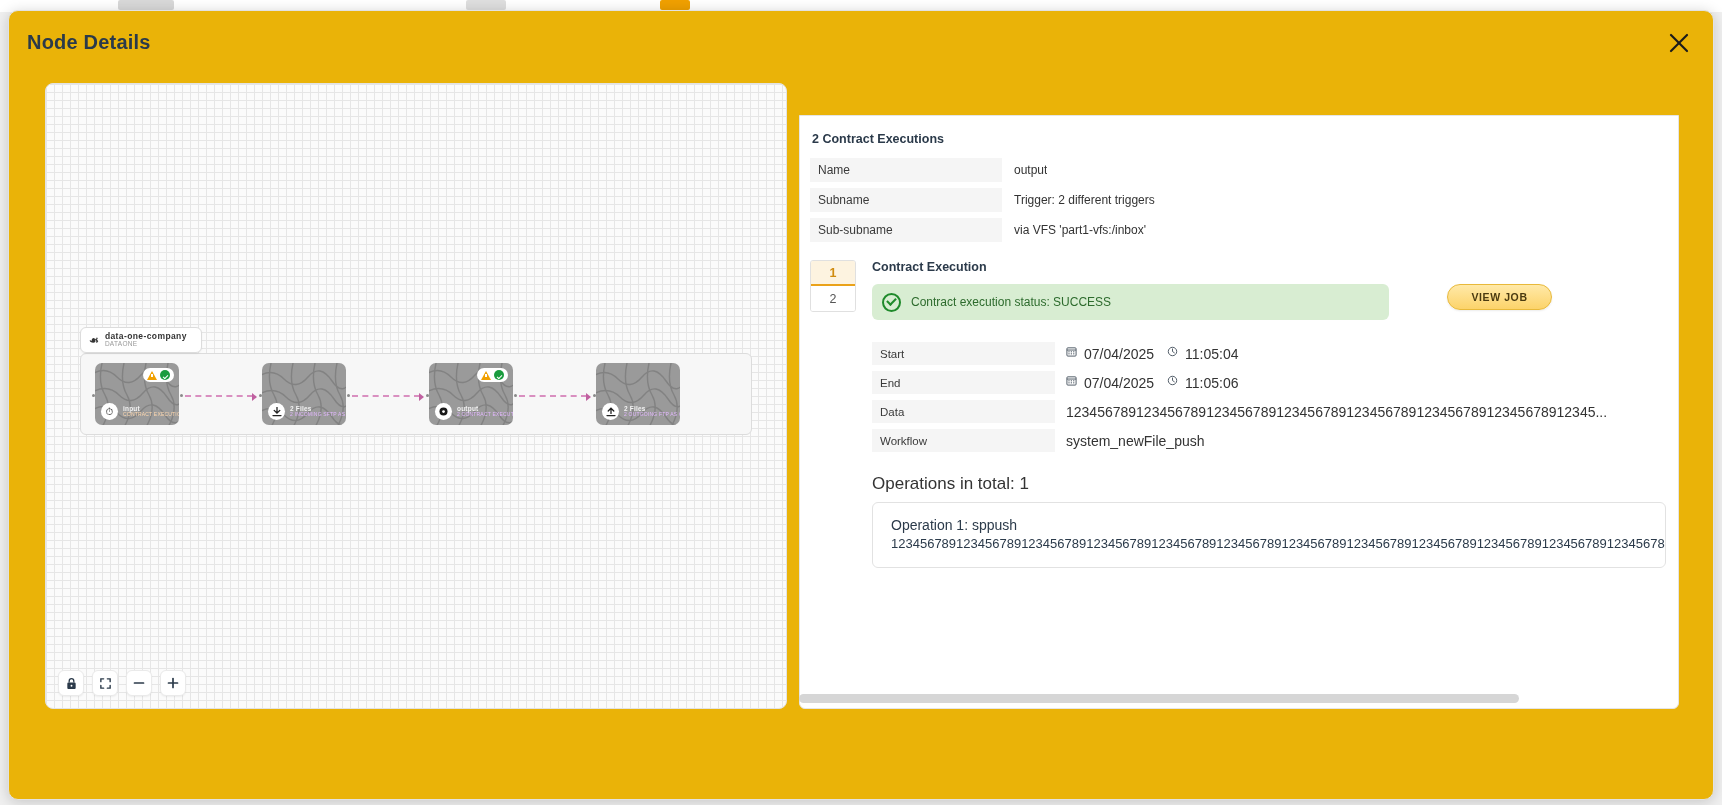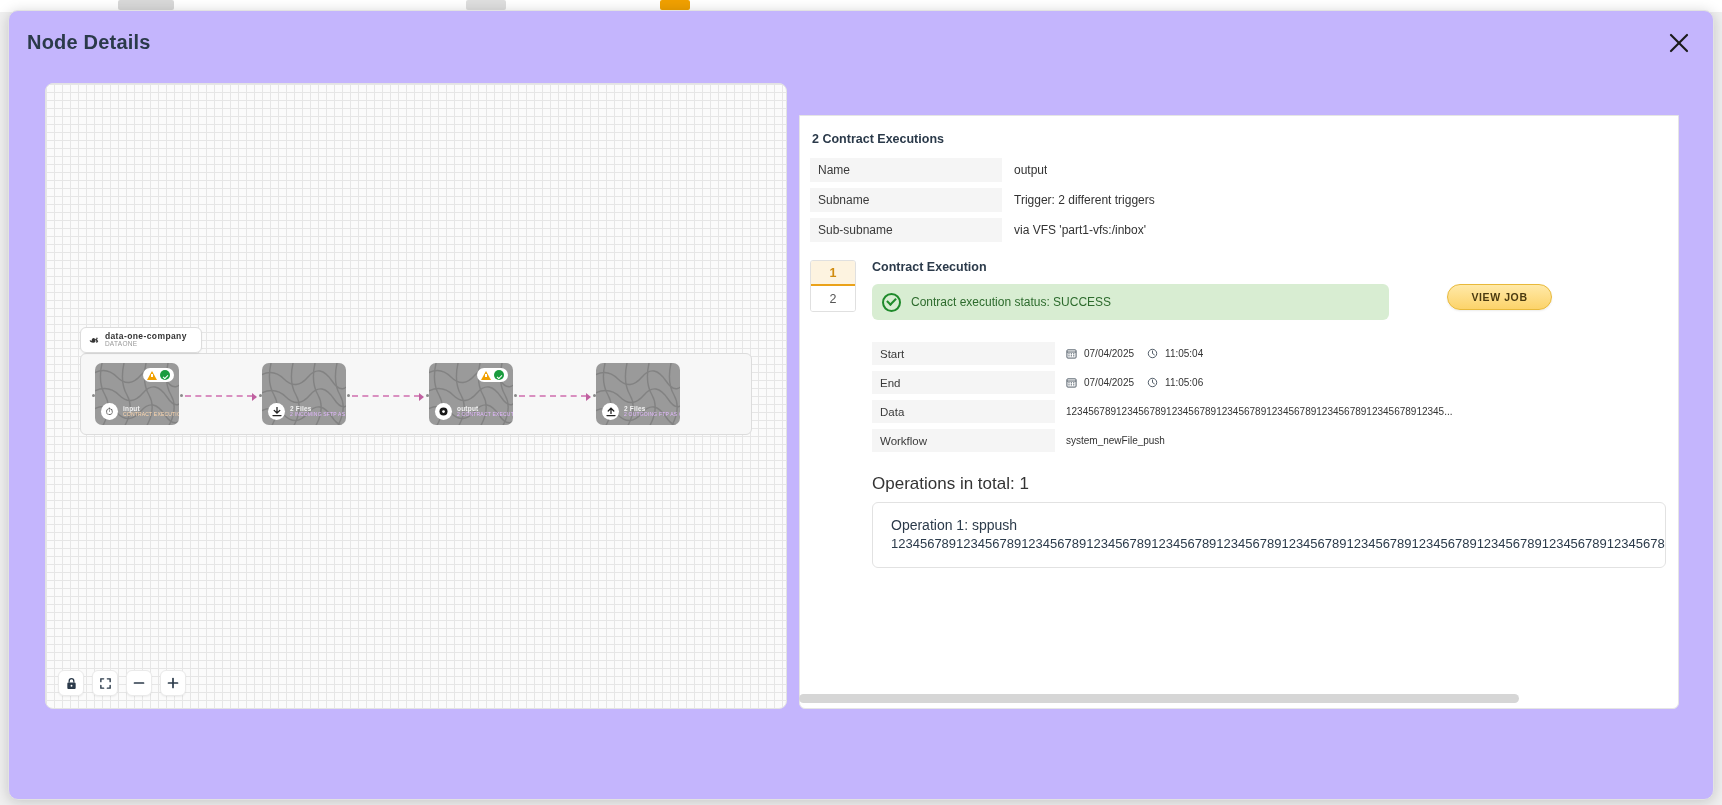--- a/index.html
+++ b/index.html
@@ -19,21 +19,21 @@
   .bd-ghost { position: absolute; top: 0; height: 10px; background: #e8e8e8; border-radius: 2px; }
   .bd-ghost.g1 { left: 118px; width: 56px; background:#d8d8d8; }
   .bd-ghost.g2 { left: 466px; width: 40px; background:#dedede; }
   .bd-ghost.g3 { left: 660px; width: 30px; background:#f0a000; }
 
   
   .modal {
     position: absolute;
     left: 8px; top: 10px;
     width: 1706px; height: 790px;
-    background: #c4b5fd;
+    background: #eab308;
     border-radius: 10px;
     box-shadow: 0 2px 14px rgba(0,0,0,0.18);
     border: 1px solid #e2e2e2;
     overflow: hidden;
   }
 
   .modal-header {
     position: absolute; left: 0; top: 0; width: 100%; height: 70px;
   }
   .modal-title {
@@ -229,22 +229,22 @@
   }
 
   .detail-rows { margin-top: 22px; }
   .d-row { display:flex; margin-bottom: 6px; align-items:center; }
   .d-key {
     width: 183px; height: 23px; background:#f5f5f5;
     display:flex; align-items:center; padding-left: 8px;
     font-size: 11.5px; color:#3a3a3a;
   }
   .d-val {
-    padding-left: 11px; font-size: 10px; color:#333;
-    display:flex; align-items:flex-end; gap:7px;
+    padding-left: 11px; font-size: 14px; color:#333;
+    display:flex; align-items:flex-start; gap:7px;
     white-space: nowrap; overflow:hidden; text-overflow: ellipsis;
     max-width: 600px;
   }
   .mini-icon { display:flex; align-items:center; color:#44505c; }
 
   .ops-total { margin-top: 22px; font-size: 17px; color:#333; }
   .op-box {
     margin-top: 8px; border:1px solid #e2e2e2; border-radius:6px;
     padding: 14px 0 16px 18px; width: 100%; overflow: hidden;
   }

